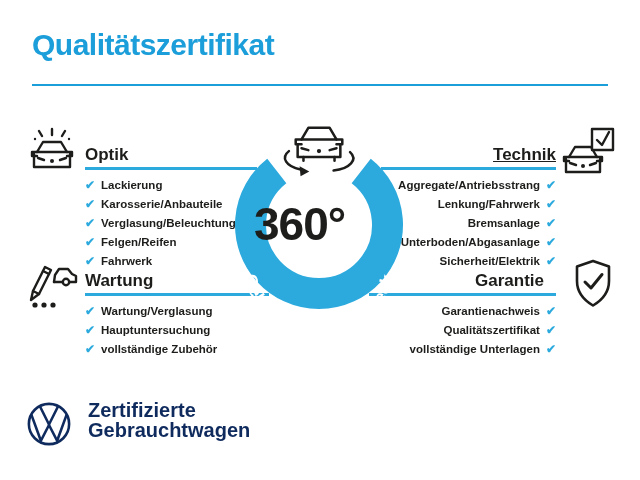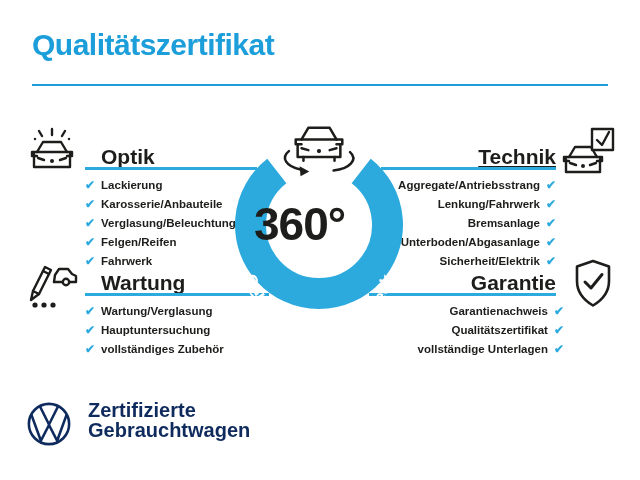--- a/index.html
+++ b/index.html
@@ -11,21 +11,21 @@
   html,body{margin:0;padding:0;background:#fff;}
   .stage{
     position:relative;width:640px;height:480px;background:#fff;
     font-family:"Liberation Sans",sans-serif;overflow:hidden;
   }
   .title{
     position:absolute;left:32px;top:28px;font-size:30px;font-weight:bold;
     color:var(--accent);letter-spacing:-0.5px;
   }
   .top-rule{position:absolute;left:32px;top:84px;width:576px;height:2px;background:var(--accent);}
-  .sec-header{position:absolute;font-size:21px;font-weight:bold;color:var(--dark);margin-left:16px;}
+  .sec-header{position:absolute;font-size:17px;font-weight:bold;color:var(--dark);}
   .sec-header.right{text-align:right;}
   .sec-underline{position:absolute;height:3px;background:var(--ring);}
   .list{position:absolute;display:flex;flex-direction:column;}
   .item{display:flex;align-items:center;height:19px;font-size:11.5px;font-weight:bold;color:var(--dark);}
   .item .chk{color:var(--ring);font-size:12px;margin-right:6px;}
   .list.right .item{justify-content:flex-end;}
   .list.right .item .chk{margin-right:0;margin-left:6px;}
   .icon-box{position:absolute;}
   .ring-svg{position:absolute;left:234px;top:140px;z-index:2;}
   .center-value{
@@ -148,33 +148,33 @@
     <div class="item">
         <span class="chk">✔</span>
         <span>Wartung/Verglasung</span>
       </div>
     <div class="item">
         <span class="chk">✔</span>
         <span>Hauptuntersuchung</span>
       </div>
     <div class="item">
         <span class="chk">✔</span>
-        <span>vollständiges Zubehör</span>
+        <span>vollständige Zubehör</span>
       </div>
   </div>
 
   <div class="icon-box" style="left:570px;top:257px;">
     <svg width="46" height="54" viewBox="0 0 46 54" fill="none" stroke="#1d1d1b" stroke-width="2.6" stroke-linecap="round" stroke-linejoin="round">
       <path d="M23,4 L39,9.5 V24 C39,36 31.5,43.5 23,48.5 C14.5,43.5 7,36 7,24 V9.5 Z"></path>
       <path d="M15,25 L21,31 L32,17.5" stroke-width="3"></path>
     </svg>
   </div>
-  <div class="sec-header right" style="right:84px;top:271px;">Garantie</div>
+  <div class="sec-header right" style="right:96px;top:271px;">Garantie</div>
   <div class="sec-underline" style="left:369px;top:293px;width:187px;"></div>
-  <div class="list right" style="right:76px;top:301px;text-align:center;">
+  <div class="list right" style="right:84px;top:301px;text-align:center;">
     <div class="item">
         <span>Garantienachweis</span>
         <span class="chk">✔</span>
       </div>
     <div class="item">
         <span>Qualitätszertifikat</span>
         <span class="chk">✔</span>
       </div>
     <div class="item">
         <span>vollständige Unterlagen</span>

